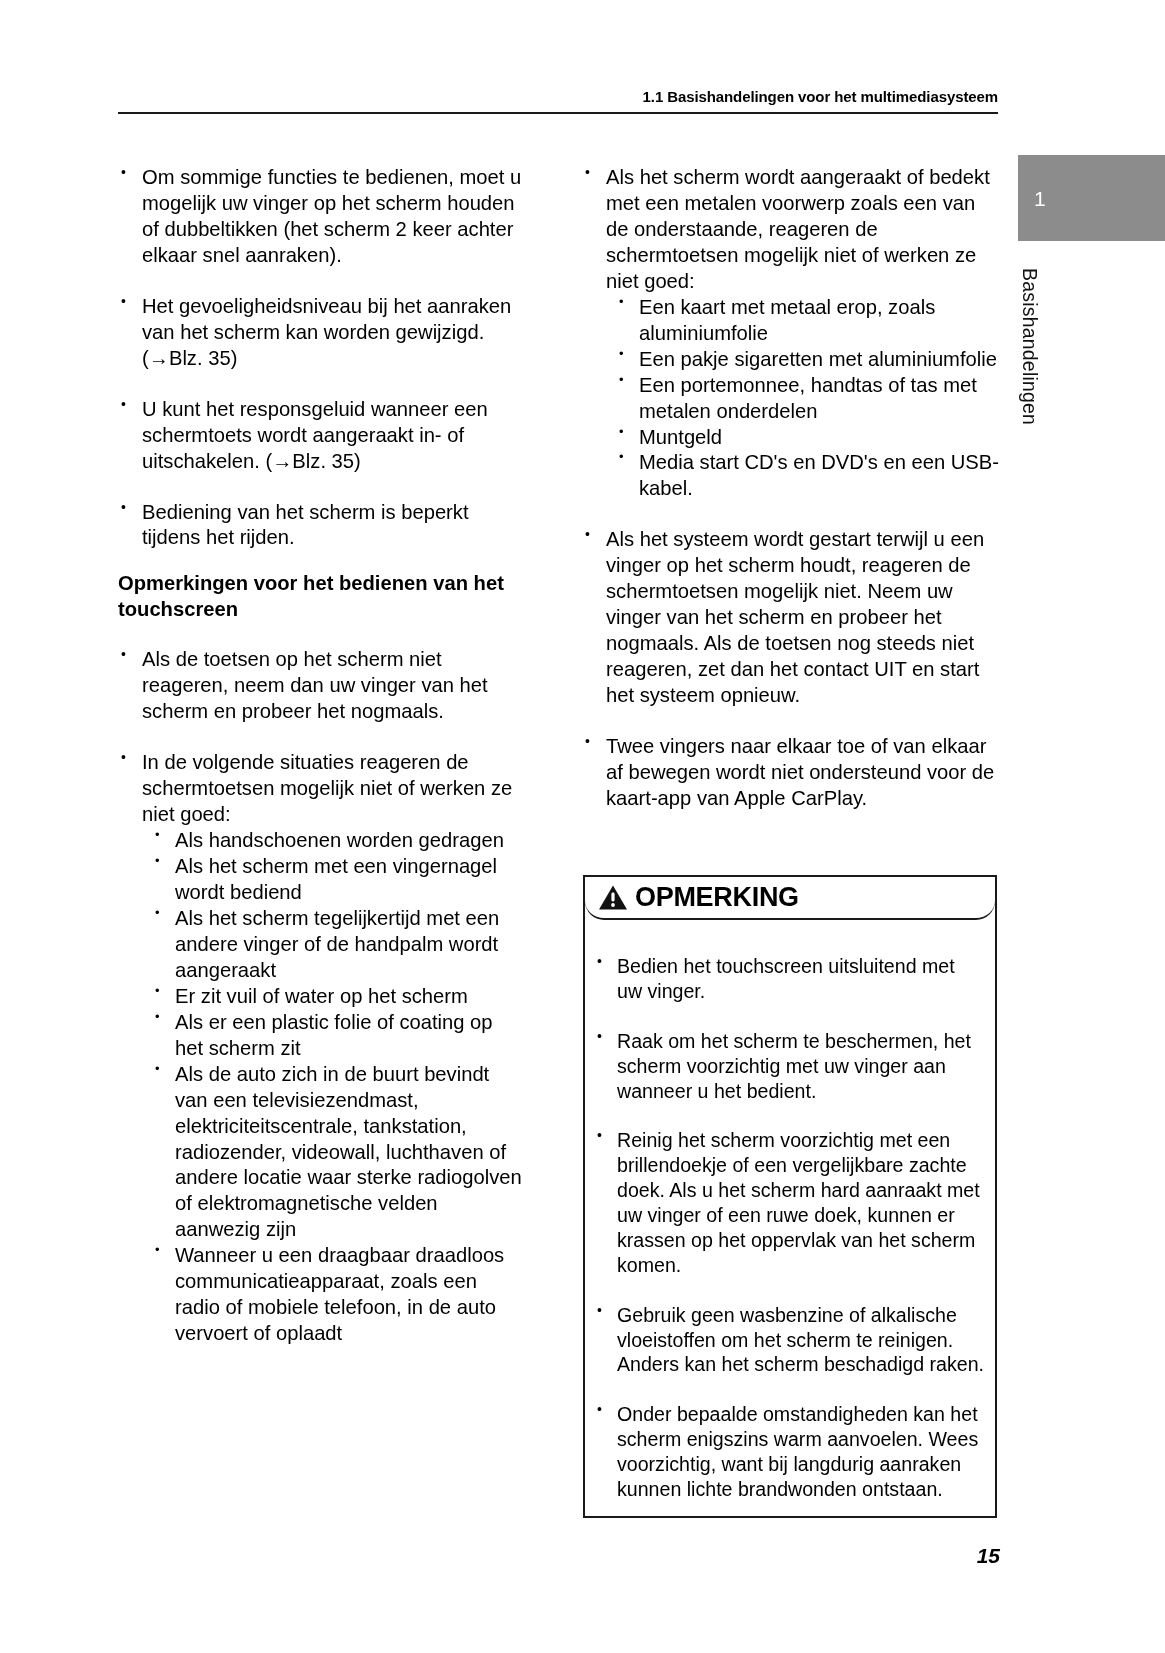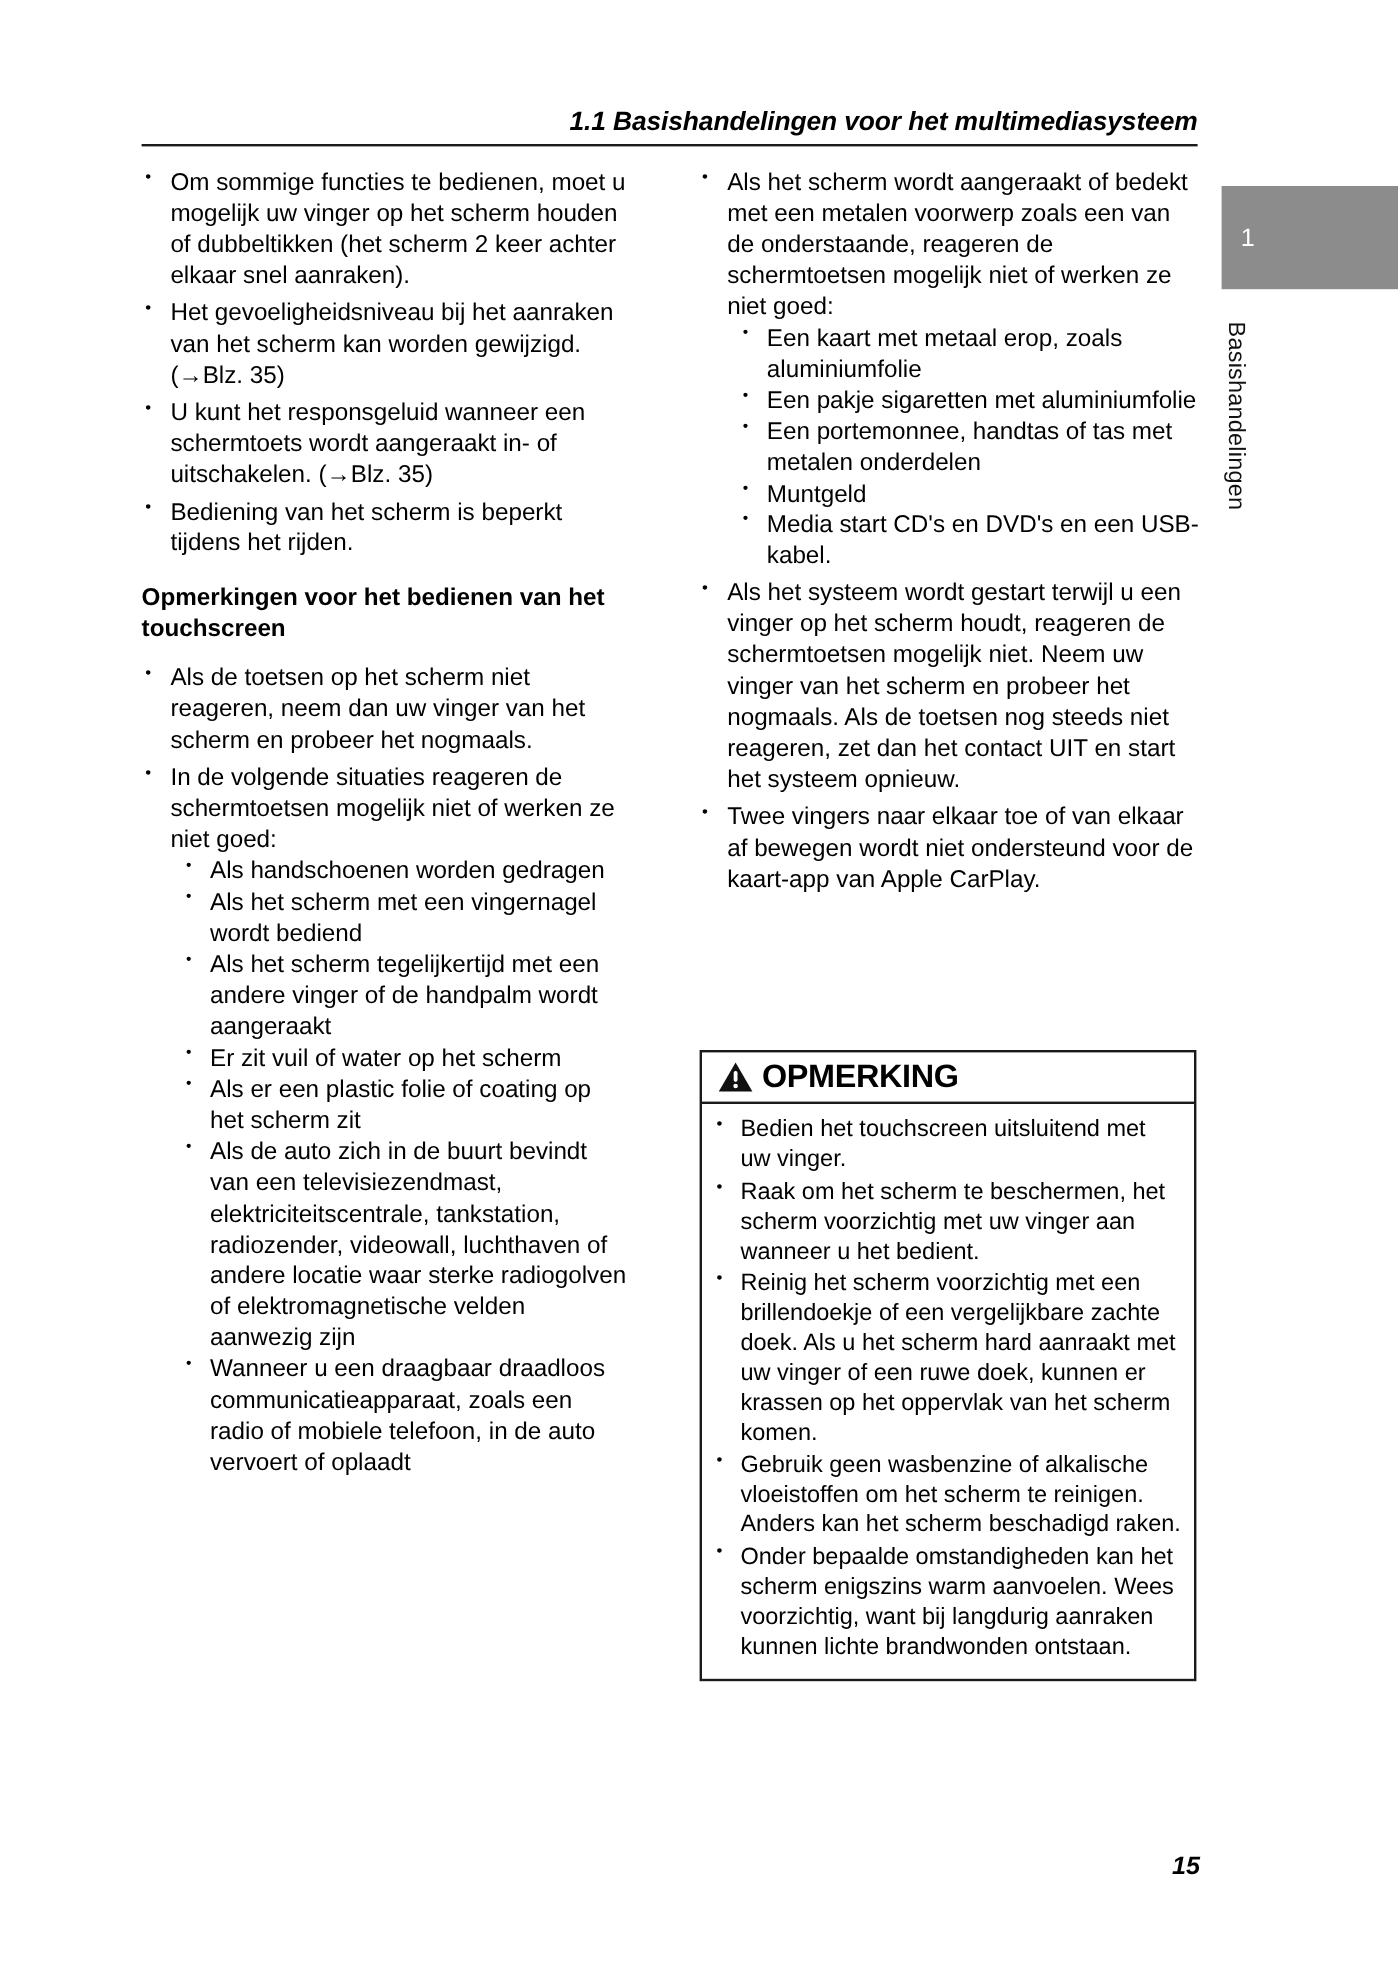--- a/index.html
+++ b/index.html
@@ -26,27 +26,26 @@
   }
 
   
   .header {
     position: absolute;
     left: 118px;
     top: 88px;
     width: 880px;
   }
   .header-title {
-    font-size: 22px;
+    font-size: 15px;
     font-weight: bold;
     text-align: right;
     letter-spacing: -0.1px;
     line-height: 1.2;
     white-space: nowrap;
-    font-style: italic;
   }
   .header-rule {
     margin-top: 6px;
     border-bottom: 2.2px solid #1a1a1a;
     width: 100%;
   }
 
   
   .side-tab-box {
     position: absolute;
@@ -89,20 +88,21 @@
   
   ul.lvl1 {
     list-style: none;
     margin: 0;
     padding: 0;
   }
   ul.lvl1 > li {
     position: relative;
     padding-left: 24px;
     margin-bottom: 5px;
+    margin-top: 25px;
   }
   ul.lvl1 > li::before {
     content: "\2022";
     position: absolute;
     left: 3px;
     top: -1px;
     font-size: 14px;
   }
   ul.lvl2 {
     list-style: none;
@@ -139,20 +139,21 @@
     border: 2.2px solid #1a1a1a;
     background: #fff;
     box-sizing: border-box;
   }
   .notice-head {
     display: flex;
     align-items: center;
     gap: 7px;
     padding: 7px 0 7px 13px;
     border-bottom: 2.2px solid #1a1a1a;
+    border-radius: 19px;
   }
   .notice-head-title {
     font-size: 27px;
     font-weight: bold;
     letter-spacing: -0.3px;
     line-height: 1;
   }
   .warn-icon { flex: 0 0 auto; display: block; }
   .notice-body {
     padding: 9px 10px 12px 10px;

